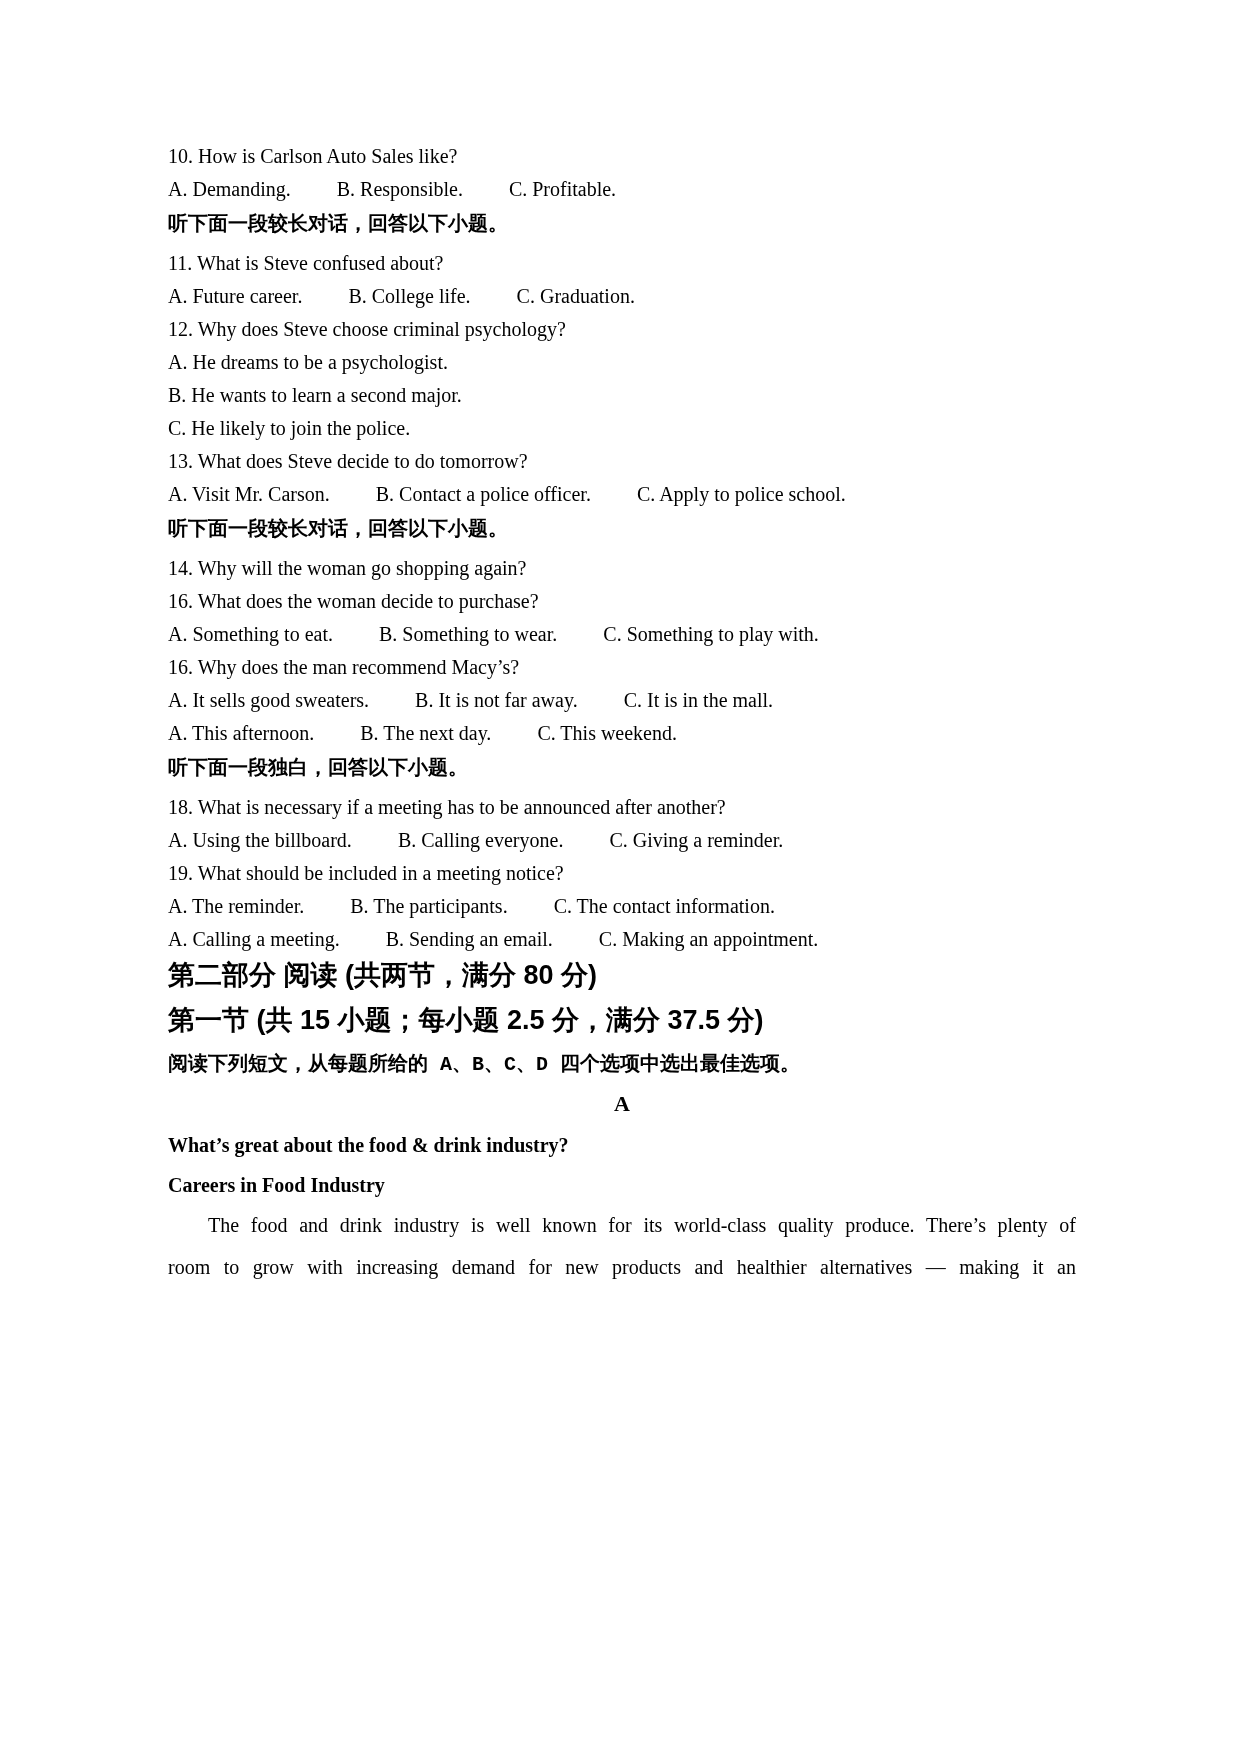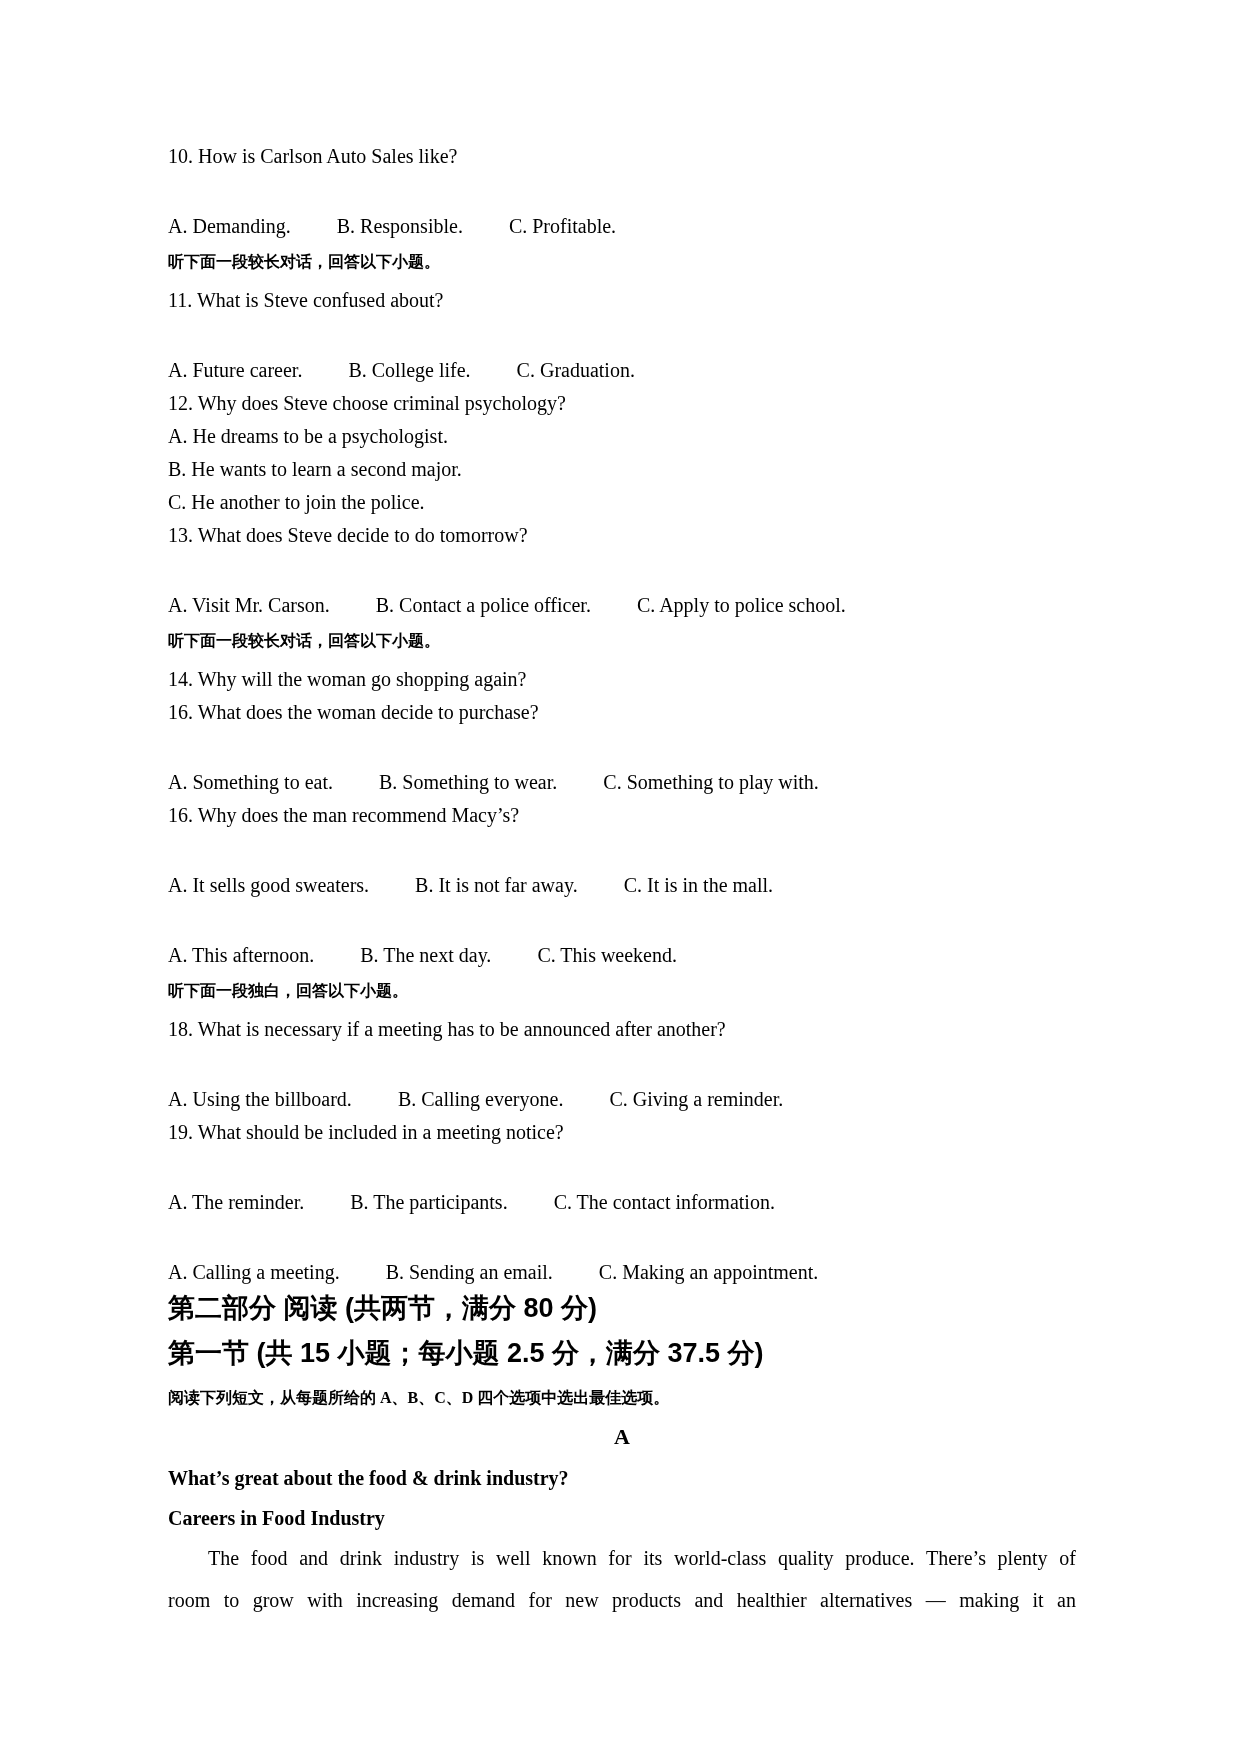--- a/index.html
+++ b/index.html
@@ -21,25 +21,25 @@
     overflow: hidden;
     background: #ffffff;
   }
   .line {
     font-size: 20px;
     line-height: 20px;
     margin-bottom: 13px;
     white-space: nowrap;
   }
   .options .opt { margin-right: 46px; display: inline-block; }
-  .options .opt:last-child { margin-right: 0; margin-top: 37px; }
+  .options .opt:last-child { margin-right: 0; }
   .cn-heading {
-    font-family: Liberation Serif, serif;
+    font-family: Liberation Mono, monospace;
     font-weight: bold;
-    font-size: 16px;
+    font-size: 20px;
     line-height: 25px;
     margin-top: 3px;
     margin-bottom: 16px;
   }
   .section-heading {
     font-family: "Liberation Sans", "DejaVu Sans", sans-serif;
     font-weight: bold;
     font-size: 27px;
     line-height: 27px;
     margin-top: 2px;
@@ -72,21 +72,21 @@
 <main class="page">
   <div id="doc-lines">
       <div class="line question">10. How is Carlson Auto Sales like?</div>
       <div class="line options"><span class="opt">A. Demanding.</span><span class="opt">B. Responsible.</span><span class="opt">C. Profitable.</span></div>
       <div class="line cn-heading">听下面一段较长对话，回答以下小题。</div>
       <div class="line question">11. What is Steve confused about?</div>
       <div class="line options"><span class="opt">A. Future career.</span><span class="opt">B. College life.</span><span class="opt">C. Graduation.</span></div>
       <div class="line question">12. Why does Steve choose criminal psychology?</div>
       <div class="line question">A. He dreams to be a psychologist.</div>
       <div class="line question">B. He wants to learn a second major.</div>
-      <div class="line question">C. He another to join the police.</div>
+      <div class="line question">C. He likely to join the police.</div>
       <div class="line question">13. What does Steve decide to do tomorrow?</div>
       <div class="line options"><span class="opt">A. Visit Mr. Carson.</span><span class="opt">B. Contact a police officer.</span><span class="opt">C. Apply to police school.</span></div>
       <div class="line cn-heading">听下面一段较长对话，回答以下小题。</div>
       <div class="line question">14. Why will the woman go shopping again?</div>
       <div class="line question">16. What does the woman decide to purchase?</div>
       <div class="line options"><span class="opt">A. Something to eat.</span><span class="opt">B. Something to wear.</span><span class="opt">C. Something to play with.</span></div>
       <div class="line question">16. Why does the man recommend Macy’s?</div>
       <div class="line options"><span class="opt">A. It sells good sweaters.</span><span class="opt">B. It is not far away.</span><span class="opt">C. It is in the mall.</span></div>
       <div class="line options"><span class="opt">A. This afternoon.</span><span class="opt">B. The next day.</span><span class="opt">C. This weekend.</span></div>
       <div class="line cn-heading">听下面一段独白，回答以下小题。</div>

